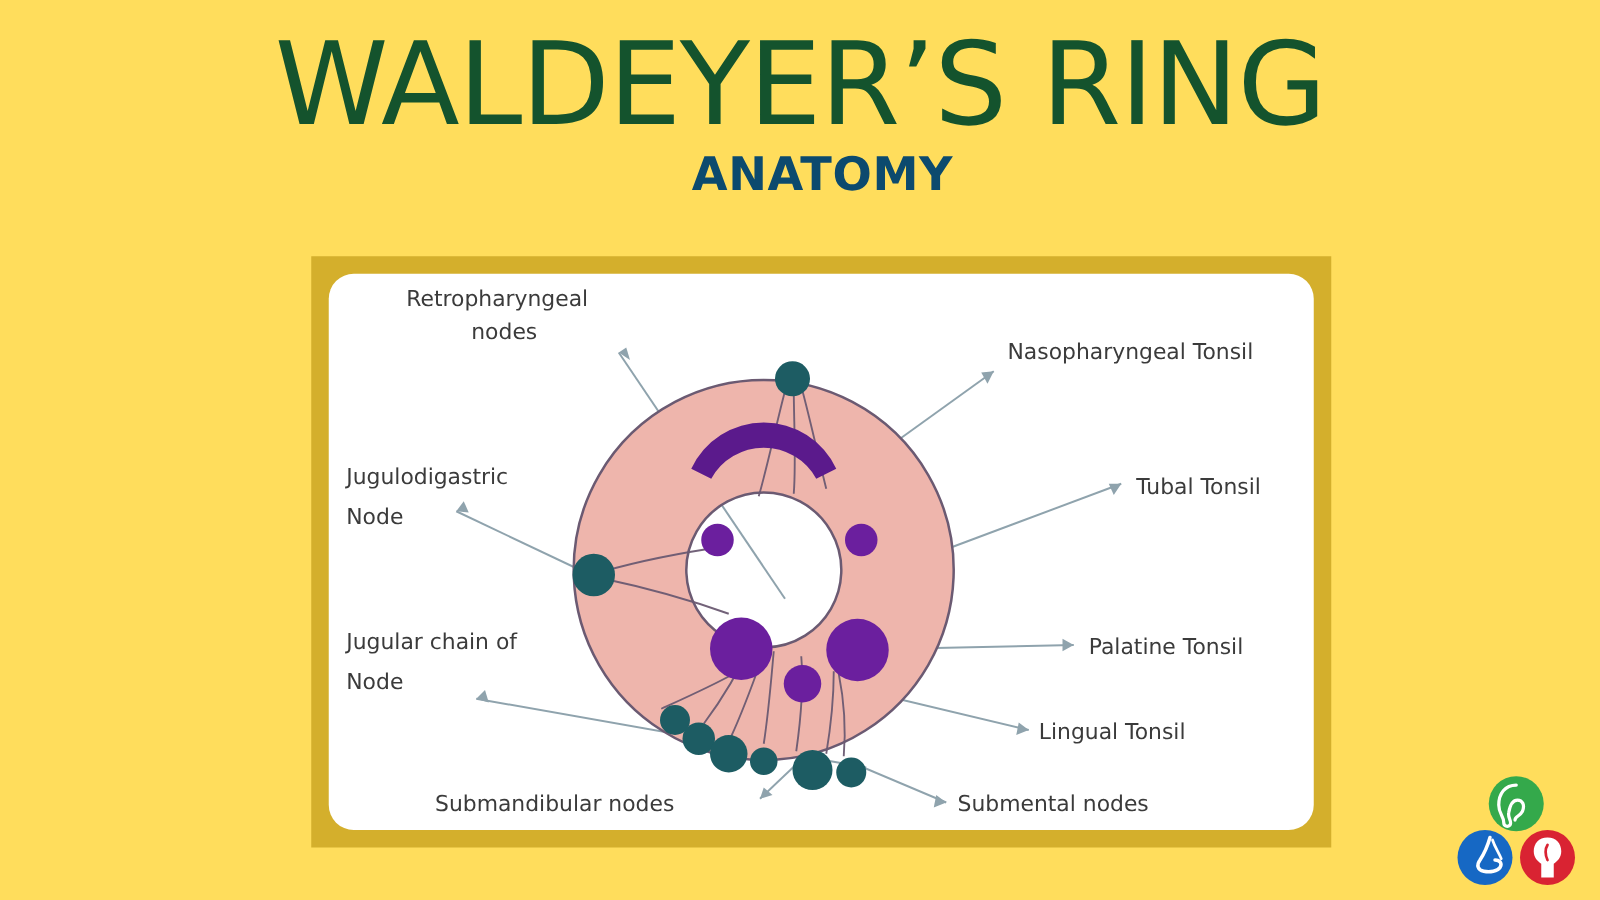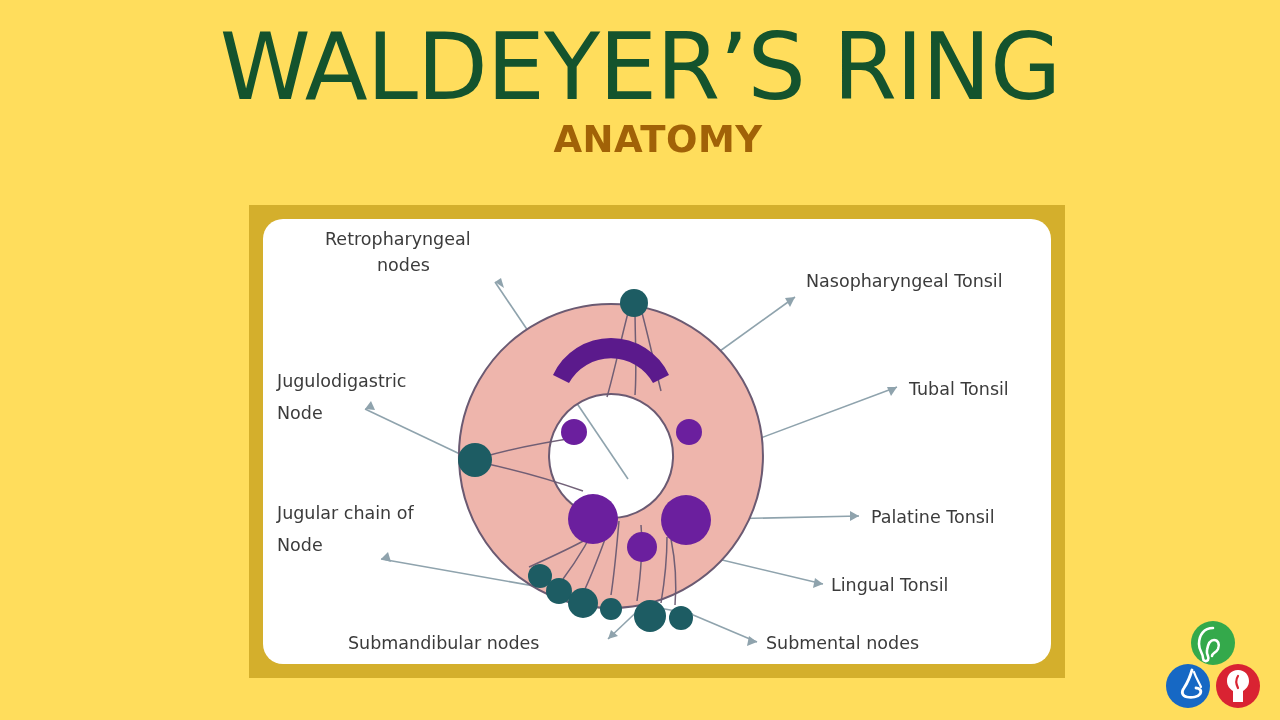--- a/index.html
+++ b/index.html
@@ -35,21 +35,21 @@
     color: #14532d;
     white-space: nowrap;
   }
   #page-subtitle {
     margin: 0;
     padding-top: 6px;
     font-family: "DejaVu Sans", sans-serif;
     font-size: 37px;
     font-weight: 700;
     letter-spacing: 0.5px;
-    color: #a16207;
+    color: #0c4a6e;
     padding-left: 36px;
   }
 
   
   #diagram-frame {
     position: absolute;
     left: 249px;
     top: 205px;
     width: 816px;
     height: 473px;

